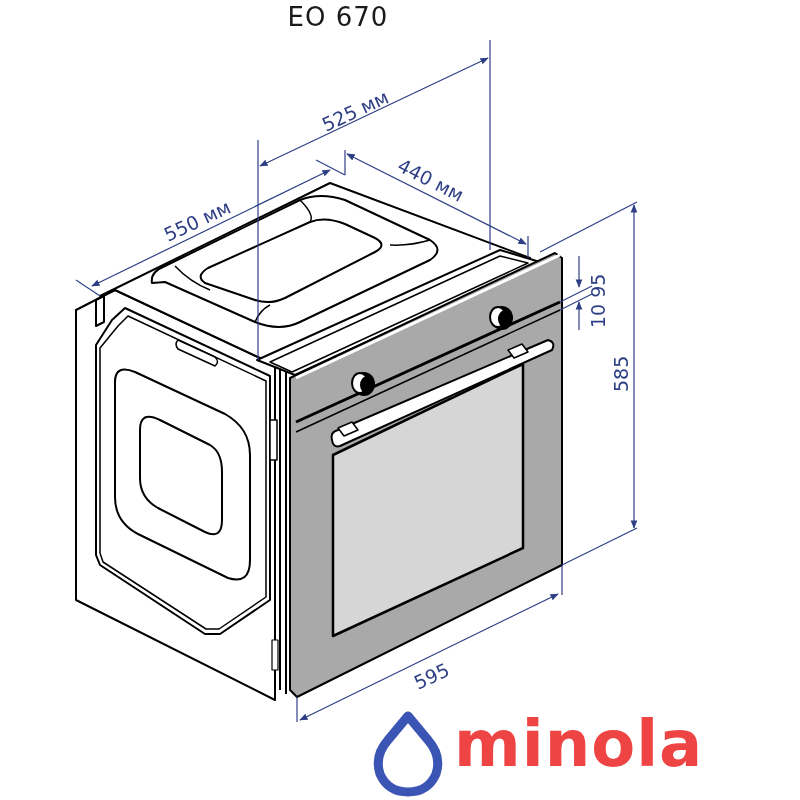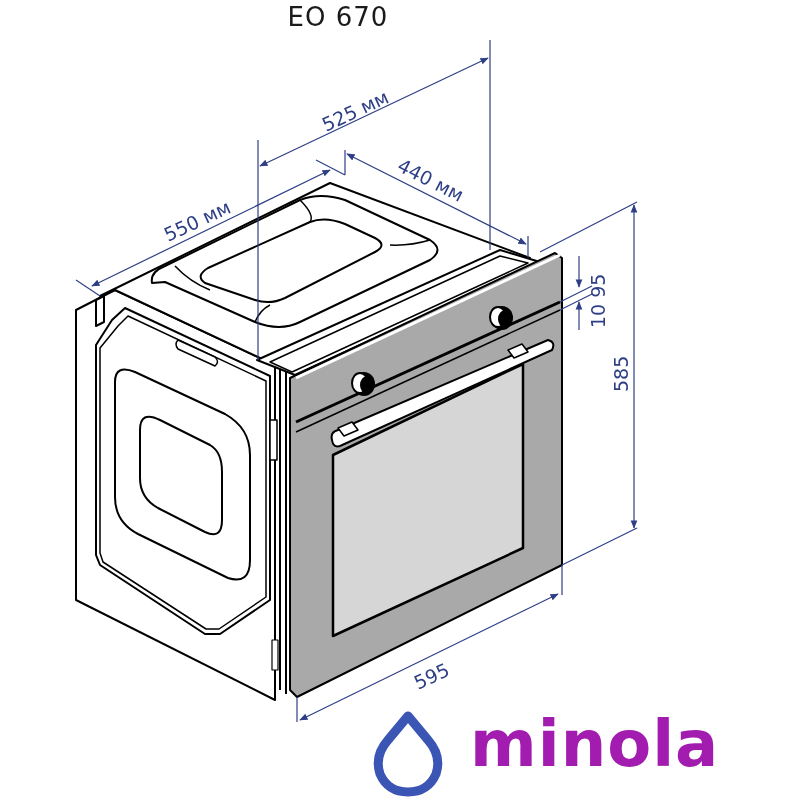--- a/index.html
+++ b/index.html
@@ -1,21 +1,21 @@
 <!DOCTYPE html>
 <html><head>
 <meta charset="utf-8">
 <style>
   html, body { margin:0; padding:0; background:#ffffff; }
   body { width:800px; height:800px; position:relative; overflow:hidden; font-family:"DejaVu Sans", sans-serif; }
   #diagram { position:absolute; left:0; top:0; width:800px; height:800px; }
   .title { position:absolute; left:0; top:0; width:660px; text-align:center; font-family:"DejaVu Sans", sans-serif; font-size:26px; color:#1a1a1a; letter-spacing:1px; line-height:34px;margin-left:8px; }
   .dim { font-family:"DejaVu Sans", sans-serif; font-size:19px; fill:#2e3f86; }
   .brand { position:absolute; left:370px; top:700px; width:360px; height:100px; }
-  .brand-name { position:absolute; left:84px; top:4px; font-family:"DejaVu Sans", sans-serif; font-weight:bold; font-size:64px; color:#a21caf; letter-spacing:1px; line-height:80px;margin-left:16px; }
+  .brand-name { position:absolute; left:84px; top:4px; font-family:"DejaVu Sans", sans-serif; font-weight:bold; font-size:64px; color:#ef4444; letter-spacing:1px; line-height:80px; }
 </style>
 </head>
 <body>
 
 <div class="title">EO 670</div>
 
 <svg id="diagram" viewBox="0 0 800 800" xmlns="http://www.w3.org/2000/svg">
   <defs>
     <marker id="arr" viewBox="0 0 10 10" refX="9" refY="5" markerWidth="7" markerHeight="7" orient="auto-start-reverse">
       <path d="M0,1 L10,5 L0,9 z" fill="#2e3f86"></path>

